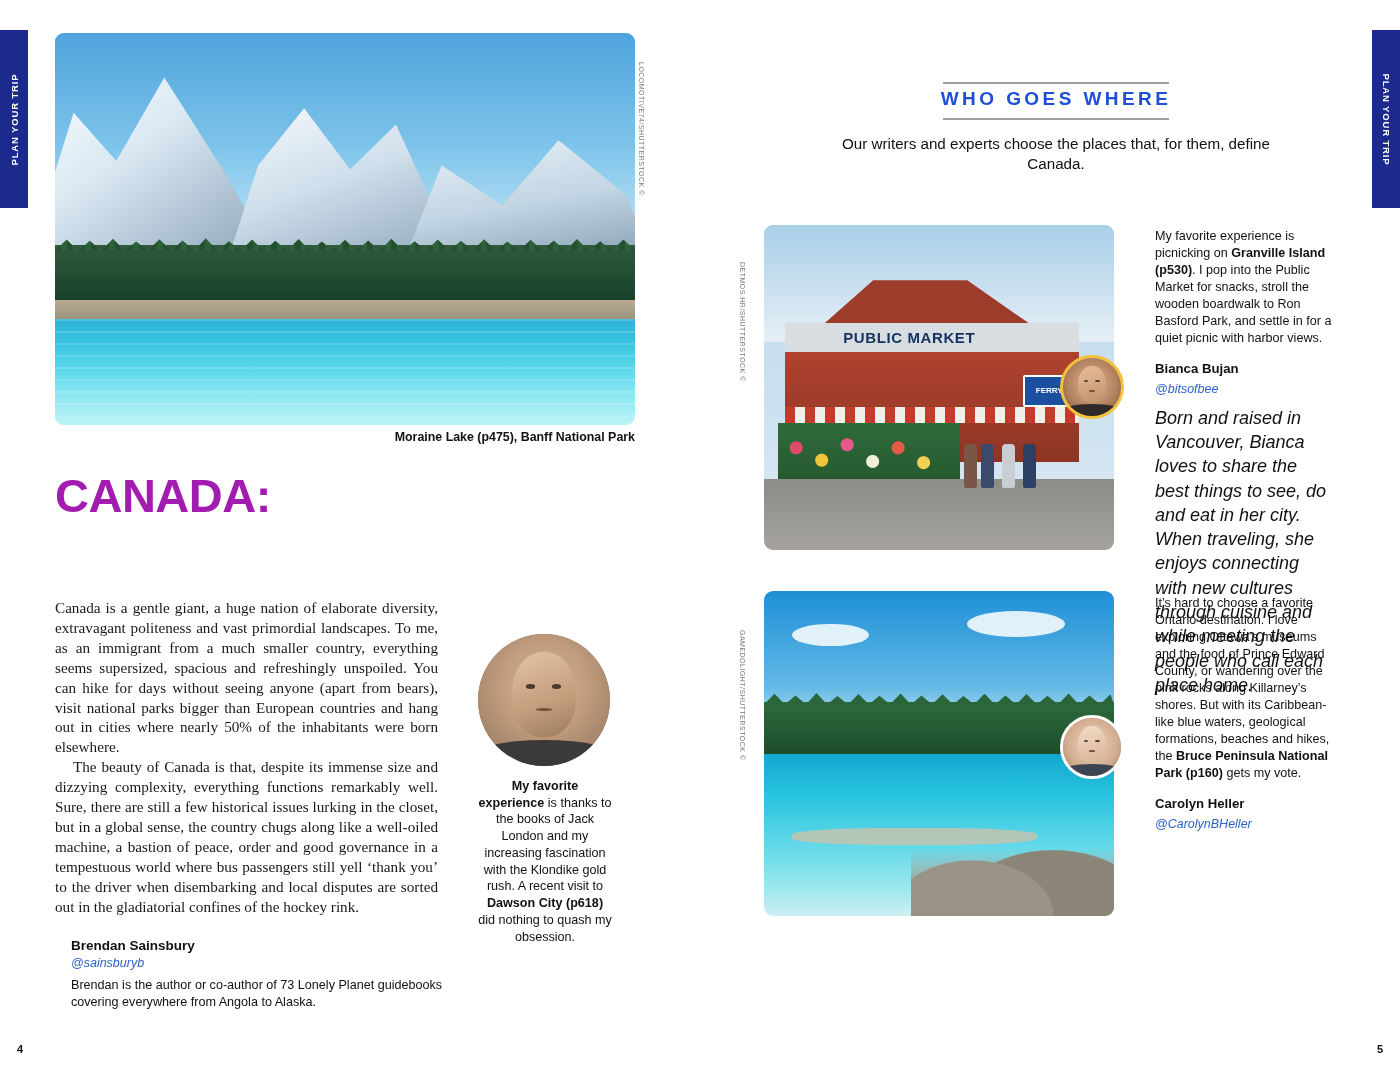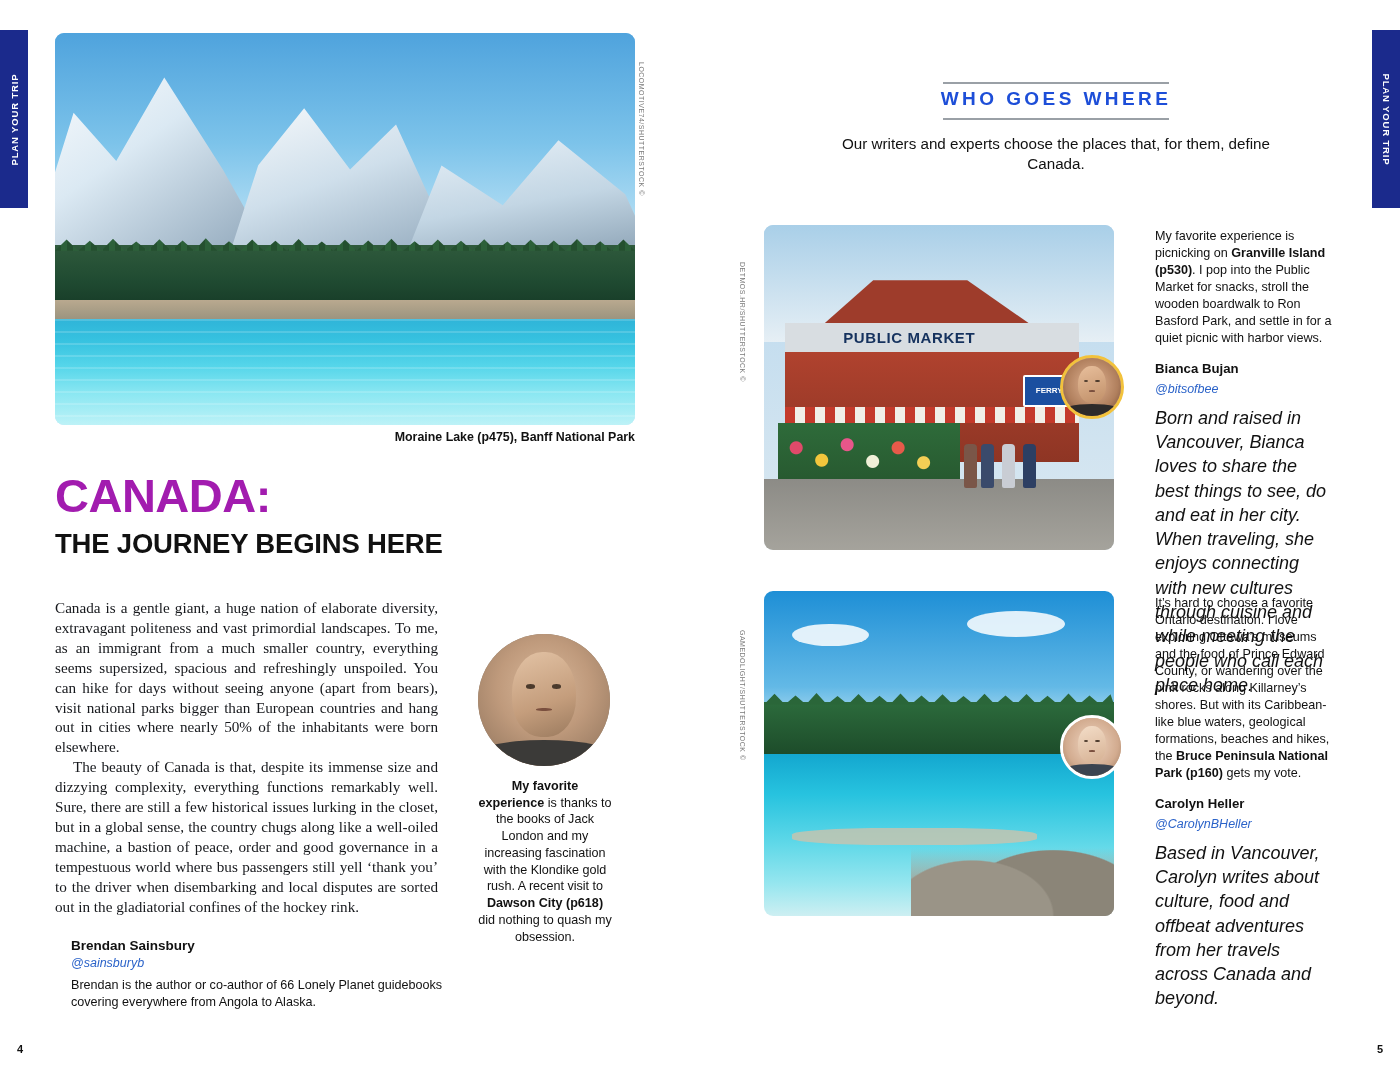--- a/index.html
+++ b/index.html
@@ -290,21 +290,20 @@
         <div class="shore"></div>
         <div class="water"></div>
       </div>
     </div>
 
     <div class="credit-vert credit-hero">LOCOMOTIVE74/SHUTTERSTOCK ©</div>
 
     <div class="hero-caption">Moraine Lake (p475), Banff National Park</div>
 
     <div class="title-main">CANADA:</div>
-    <div class="title-sub">THE JOURNEY BEGINS HERE</div>
 
     <div class="body-col">
       <p>Canada is a gentle giant, a huge nation of elaborate diversity, extravagant politeness and vast primordial landscapes. To me, as an immigrant from a much smaller country, everything seems supersized, spacious and refreshingly unspoiled. You can hike for days without seeing anyone (apart from bears), visit national parks bigger than European countries and hang out in cities where nearly 50% of the inhabitants were born elsewhere.</p>
       <p>The beauty of Canada is that, despite its immense size and dizzying complexity, everything functions remarkably well. Sure, there are still a few historical issues lurking in the closet, but in a global sense, the country chugs along like a well-oiled machine, a bastion of peace, order and good governance in a tempestuous world where bus passengers still yell ‘thank you’ to the driver when disembarking and local disputes are sorted out in the gladiatorial confines of the hockey rink.</p>
     </div>
 
     <div class="portrait-left">
       <div class="face">
         <div class="head"></div>
         <div class="eye l"></div>
@@ -314,21 +313,21 @@
       </div>
     </div>
 
     <div class="pull-quote">
       <b>My favorite experience</b><span> is thanks to the books of Jack London and my increasing fascination with the Klondike gold rush. A recent visit to </span><b>Dawson City (p618)</b><span> did nothing to quash my obsession.</span>
     </div>
 
     <div class="author-block">
       <div class="author-name">Brendan Sainsbury</div>
       <div class="author-handle">@sainsburyb</div>
-      <div class="author-bio">Brendan is the author or co-author of 66 Lonely Planet guidebooks covering everywhere from Angola to Alaska.</div>
+      <div class="author-bio">Brendan is the author or co-author of 73 Lonely Planet guidebooks covering everywhere from Angola to Alaska.</div>
     </div>
 
     <div class="page-num left">4</div>
   </div>
 
   <div class="page">
 
     <div class="side-tab right">
       <span>PLAN YOUR TRIP</span>
     </div>
@@ -399,20 +398,19 @@
           <div class="eye r"></div>
           <div class="mouth"></div>
           <div class="shoulder" style="background:#3b4450"></div>
         </div>
       </div>
 
       <div class="text" style="left:455px; top:595px;">
         <div class="lead"><span>It’s hard to choose a favorite Ontario destination. I love exploring Ottawa’s museums and the food of  Prince Edward County, or wandering over the pink rocks along Killarney’s shores. But with its Caribbean-like blue waters, geological formations, beaches and hikes, the </span><b>Bruce Peninsula National Park (p160)</b><span> gets my vote.</span></div>
         <div class="name">Carolyn Heller</div>
         <div class="handle">@CarolynBHeller</div>
-        <div class="bio">Based in Vancouver, Carolyn writes about culture, food and offbeat adventures from her travels across Canada and beyond.</div>
       </div>
     </div>
 
     <div class="page-num right">5</div>
   </div>
 
 </div>
 
 </body></html>

